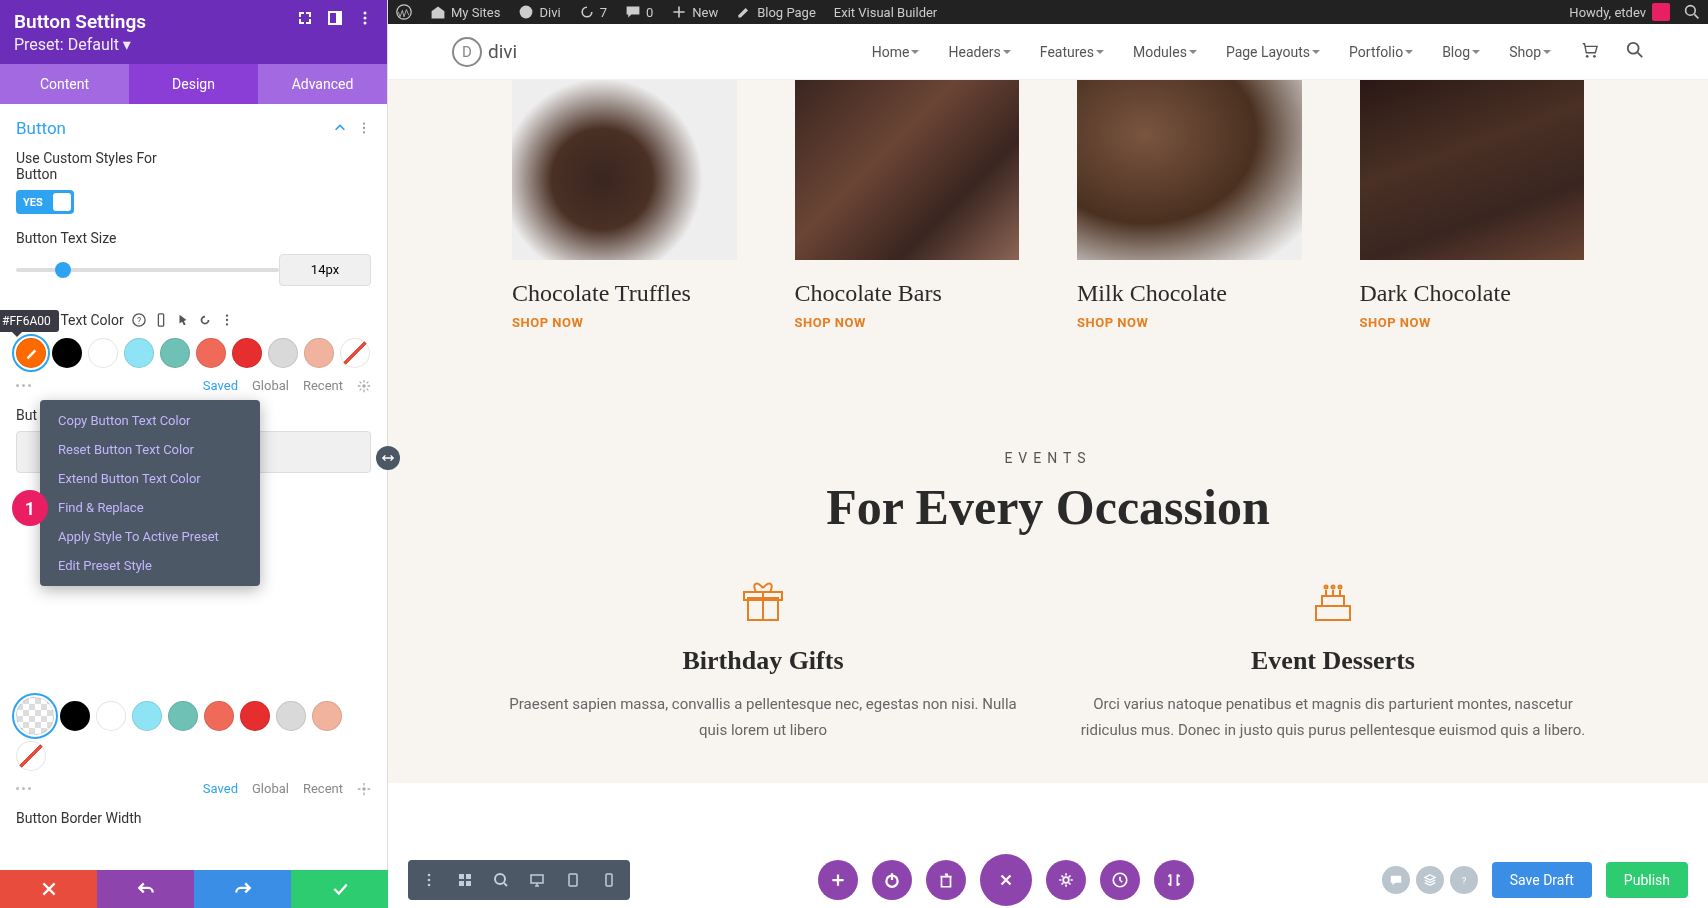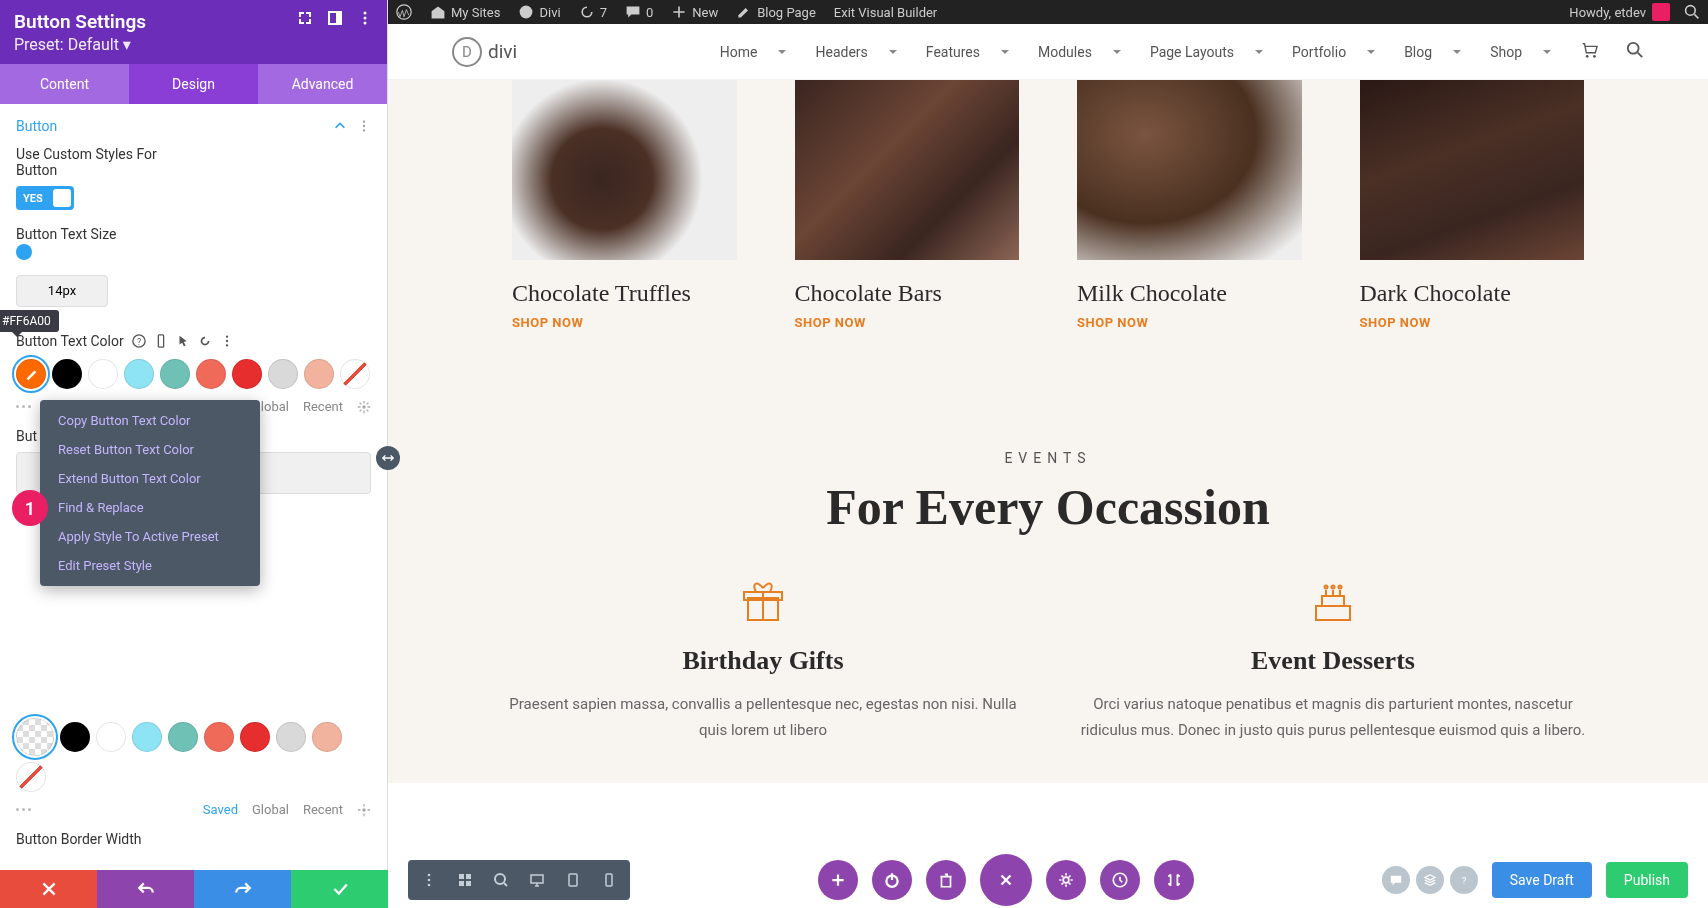--- a/index.html
+++ b/index.html
@@ -18,28 +18,28 @@
     .sb-header { background: #6c2eb9; color: #fff; padding: 10px 14px; }
     .sb-title-row { display: flex; align-items: flex-start; }
     .sb-title { font-size: 19px; font-weight: 600; flex: 1; }
     .sb-icons { display: flex; gap: 14px; }
     .sb-icons svg { width: 16px; height: 16px; fill: #fff; cursor: pointer; }
     .sb-preset { font-size: 16px; margin-top: 2px; opacity: 0.9; }
     .sb-tabs { display: flex; background: #a269e0; }
     .sb-tab { flex: 1; text-align: center; padding: 12px 6px; color: #fff; font-size: 14px; cursor: pointer; }
     .sb-tab.active { background: #8b3ed6; }
     .sb-body { flex: 1; overflow-y: auto; padding: 14px 16px; position: relative; }
-    .sb-section-hdr { display: flex; align-items: center; color: #2ea3f2; font-size: 14px; margin-bottom: 12px; }
+    .sb-section-hdr { display: flex; align-items: center; color: #2ea3f2; font-size: 17px; margin-bottom: 12px; }
     .sb-section-hdr .sp { flex: 1; }
     .sb-section-hdr svg { width: 14px; height: 14px; fill: #2ea3f2; cursor: pointer; margin-left: 10px; }
     .sb-label { font-size: 14px; color: #333; margin-bottom: 8px; }
     .toggle { width: 58px; height: 24px; background: #2ea3f2; border-radius: 4px; position: relative; display: flex; align-items: center; margin-bottom: 16px; cursor: pointer; }
     .toggle-text { color: #fff; font-size: 11px; font-weight: 700; margin-left: 7px; }
     .toggle-knob { position: absolute; right: 3px; width: 18px; height: 18px; background: #fff; border-radius: 3px; }
-    .slider-row { display: flex; align-items: flex-start; gap: 25px; margin-bottom: 16px; flex-direction: column; }
+    .slider-row { display: flex; align-items: center; gap: 0; margin-bottom: 16px; }
     .slider-track { flex: 1; height: 4px; background: #ddd; border-radius: 2px; position: relative; }
     .slider-thumb { position: absolute; left: 15%; top: -6px; width: 16px; height: 16px; background: #2ea3f2; border-radius: 50%; }
     .slider-val { width: 92px; height: 32px; background: #f0f0f0; border: 1px solid #ddd; border-radius: 4px; text-align: center; font-size: 13px; line-height: 30px; }
     
     .option-label-row { display: flex; align-items: center; gap: 8px; margin-bottom: 10px; }
     .option-label-row svg { width: 14px; height: 14px; fill: #555; cursor: pointer; }
     .tooltip-box { position: absolute; background: #3a3a44; color: #fff; font-size: 12px; padding: 4px 8px; border-radius: 3px; }
     .tooltip-box::after { content:''; position: absolute; bottom:-5px; left: 18px; border: 5px solid transparent; border-top-color:#3a3a44; border-bottom:none;}
     
     .swatch-row { display: flex; gap: 6px; margin-bottom: 10px; align-items: center; flex-wrap: wrap; }
@@ -71,21 +71,21 @@
     .sb-bottom .b { flex: 1; display: flex; align-items: center; justify-content: center; cursor: pointer; }
     .sb-bottom svg { width: 18px; height: 18px; fill: #fff; }
     .b-red { background: #e74c3c; } .b-purple { background: #8e44ad; } .b-blue { background: #3a8ee6; } .b-green { background: #2ecc71; }
     
     
     .preview { position: absolute; left: 388px; top: 24px; right: 0; bottom: 56px; background: #fff; overflow: hidden; }
     .site-nav { height: 56px; display: flex; align-items: center; padding: 0 64px; border-bottom: 1px solid rgba(0,0,0,0.05); background:#fff; }
     .site-logo { display: flex; align-items: center; gap: 6px; font-size: 19px; color: #555; }
     .logo-circle { width: 30px; height: 30px; border: 2px solid #888; border-radius: 50%; display:flex; align-items:center; justify-content:center; font-size: 15px; color:#888;}
     .nav-links { margin-left: auto; display: flex; gap: 28px; align-items: center; font-size: 14px; color: #555; }
-    .nav-item { display: flex; align-items: center; gap: 20px; cursor: pointer; }
+    .nav-item { display: flex; align-items: center; gap: 1px; cursor: pointer; }
     .nav-item svg { width: 10px; height: 10px; fill: #888; }
     .cart-icon svg, .search-icon svg { width: 18px; height: 18px; fill: #555; }
     
     .products { display: flex; gap: 58px; padding: 0 124px; margin-top: 0; background: #f8f4f0; padding-bottom: 60px;}
     .product { flex: 1; }
     .product-img { width: 100%; height: 180px; background: #333 center/cover; }
     .p1 { background: radial-gradient(circle at 40% 55%, #3a2520 0%, #4a3025 30%, #eee 60%); }
     .p2 { background: linear-gradient(135deg, #3a2520 0%, #6b4535 40%, #3a2520 70%, #8b6555 100%); }
     .p3 { background: radial-gradient(ellipse at 30% 30%, #7a5540 0%, #4a3020 50%, #eee 90%); }
     .p4 { background: linear-gradient(160deg, #2a1815 0%, #4a3025 40%, #3a2520 70%, #6b4535 100%); }

